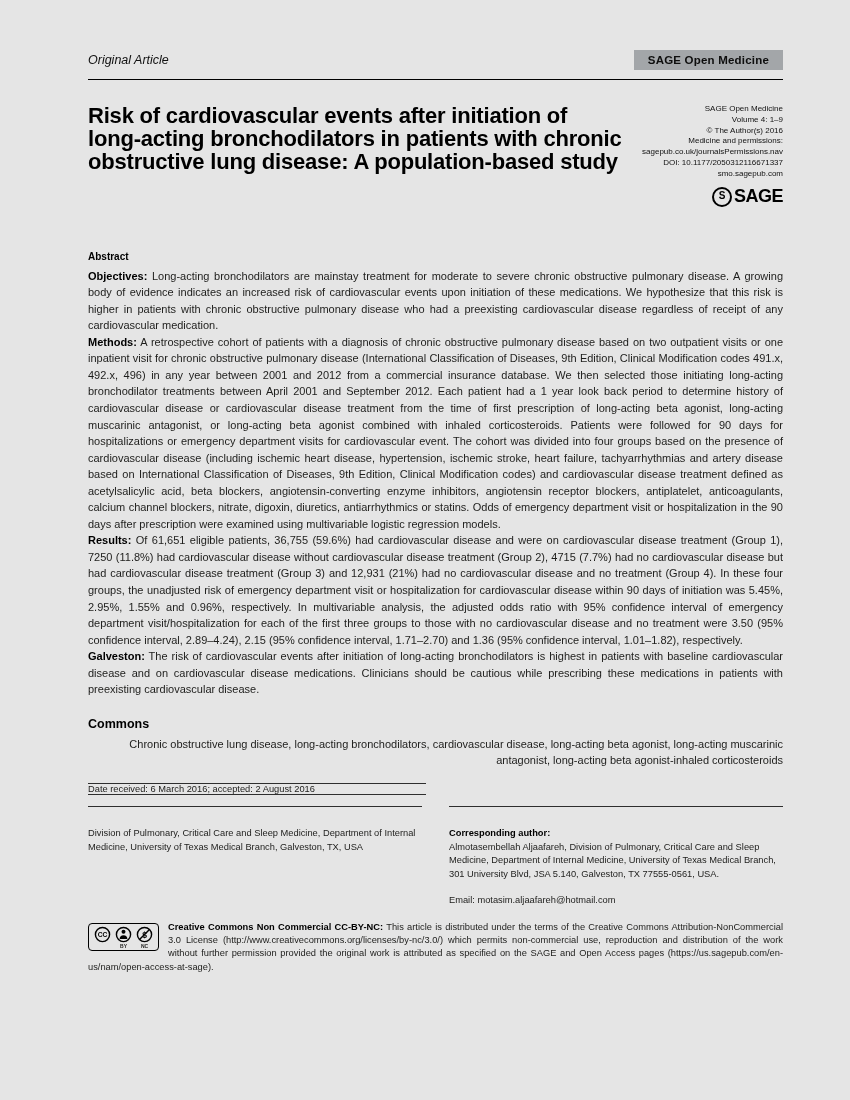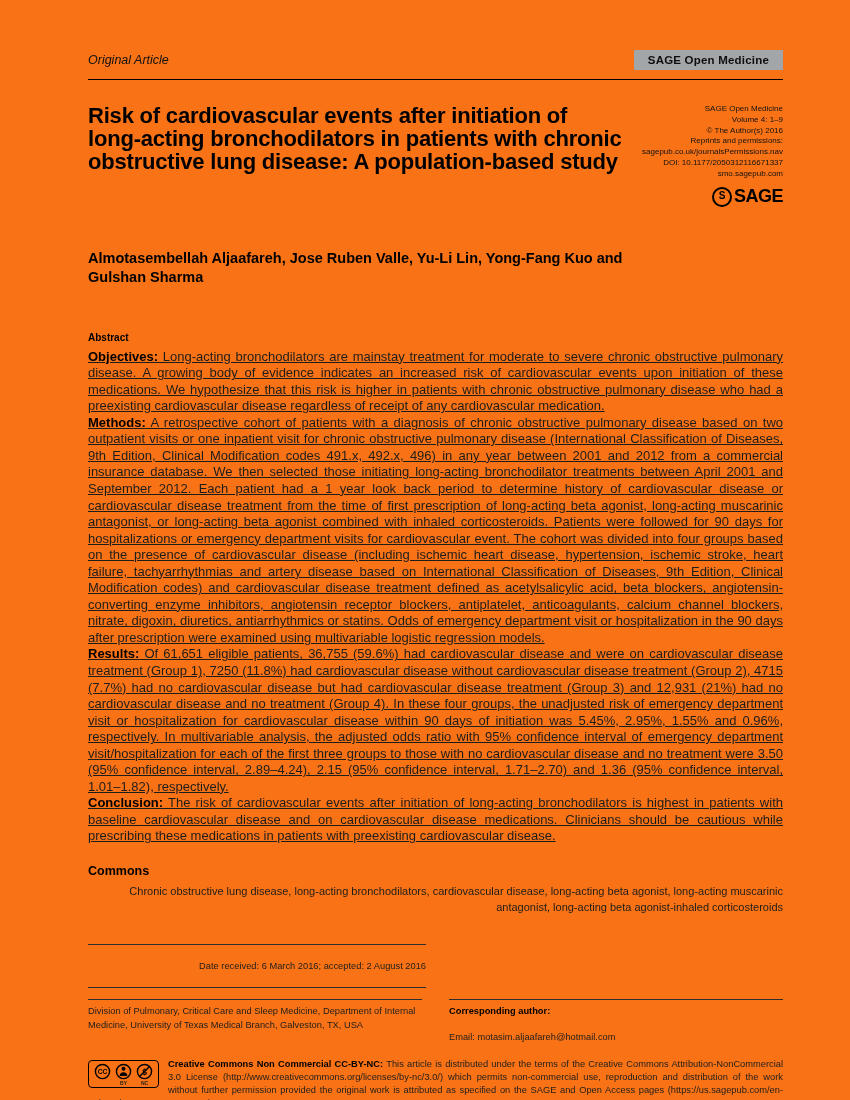--- a/index.html
+++ b/index.html
@@ -1,48 +1,48 @@
 <!DOCTYPE html>
 <html><head>
 <meta charset="utf-8">
 <style>
   html,body{margin:0;padding:0;background:#ffffff;}
-  .page{width:850px;height:1100px;box-sizing:border-box;background:#f97316;overflow:hidden;
+  .page{width:850px;height:1100px;box-sizing:border-box;background:#e5e5e5;overflow:hidden;
         padding:48px 67px 18px 88px;font-family:"Liberation Sans",sans-serif;color:#1d1d1b;}
   
   .header{display:flex;justify-content:space-between;align-items:center;height:24px;}
   .article-type{font-style:italic;font-size:12.5px;color:#111;}
   .badge{background:#a3a6a9;color:#0e0e0e;font-weight:bold;font-size:11.5px;padding:4px 14px;letter-spacing:.2px;}
   .rule{border-top:1.4px solid #000;margin-top:7px;}
   
   .title-row{display:flex;justify-content:space-between;margin-top:24px;}
   h1{font-size:22px;line-height:23px;margin:0;width:535px;color:#000;letter-spacing:-.2px;font-weight:bold;}
   .meta{text-align:right;font-size:8px;line-height:10.8px;color:#111;width:160px;flex-shrink:0;}
   .meta div{white-space:nowrap;}
   .sage-logo{margin-top:7px;display:flex;justify-content:flex-end;align-items:center;gap:2px;}
   .sage-s{width:16px;height:16px;border:2px solid #000;border-radius:50%;display:inline-flex;
           align-items:center;justify-content:center;font-size:10px;font-weight:bold;color:#000;}
   .sage-word{font-weight:bold;font-size:18px;letter-spacing:-.5px;color:#000;}
   
   .authors{margin-top:42px;font-size:14.5px;font-weight:bold;line-height:19.5px;width:560px;color:#000;}
   
   .abstract{margin-top:44px;}
   .abs-h{font-size:10px;font-weight:bold;margin:0 0 6px 0;color:#000;}
-  .abs-p{margin:0;font-size:13px;line-height:16.55px;text-align:justify;color:#1d1d1b;text-decoration:underline;}
+  .abs-p{margin:0;font-size:11px;line-height:16.55px;text-align:justify;color:#1d1d1b;}
   .abs-p b{color:#000;}
   
   .keywords{margin-top:19px;}
   .kw-h{font-size:12.5px;font-weight:bold;margin:0 0 5px 0;color:#000;}
   .kw-t{font-size:11px;line-height:16px;text-align:right;color:#1d1d1b;}
   
-  .datebox{margin-top:29px;width:338px;border-top:1px solid #2e2e2e;border-bottom:1px solid #2e2e2e;
-           padding:16px 0;font-size:9.3px;color:#1d1d1b;text-align:right;}
+  .datebox{margin-top:15px;width:338px;border-top:1px solid #2e2e2e;border-bottom:1px solid #2e2e2e;
+           padding:0 0;font-size:9.3px;color:#1d1d1b;}
   
   .footnotes{display:flex;gap:27px;margin-top:11px;}
-  .fn-col{width:334px;border-top:1px solid #2e2e2e;padding-top:5px;font-size:9.3px;line-height:13.8px;color:#1d1d1b;}
+  .fn-col{width:334px;border-top:1px solid #2e2e2e;padding-top:20px;font-size:9.3px;line-height:13.8px;color:#1d1d1b;}
   .fn-h{font-weight:bold;color:#000;}
   .email-line{margin-top:12px;}
   
   .license{margin-top:13px;font-size:9.3px;line-height:13.3px;text-align:justify;color:#1d1d1b;}
   .cc-badges{float:left;margin:2px 9px 2px 0;border:1.3px solid #000;border-radius:4px;
              padding:2px 5px 1px 5px;display:flex;gap:4px;align-items:flex-start;}
   .cc-item{display:flex;flex-direction:column;align-items:center;}
   .cc-item .lbl{font-size:5px;font-weight:bold;line-height:6px;}
   .license b{color:#000;margin-top:48px;}
 </style>
@@ -56,52 +56,52 @@
     <span class="badge">SAGE Open Medicine</span>
   </div>
   <div class="rule"></div>
 
   <div class="title-row">
     <h1>Risk of cardiovascular events after initiation of long-acting bronchodilators in patients with chronic obstructive lung disease: A population-based study</h1>
     <div class="meta">
       <div>SAGE Open Medicine</div>
       <div>Volume 4: 1–9</div>
       <div>© The Author(s) 2016</div>
-      <div>Reprints and permissions:</div>
+      <div>Medicine and permissions:</div>
       <div>sagepub.co.uk/journalsPermissions.nav</div>
       <div>DOI: 10.1177/2050312116671337</div>
       <div>smo.sagepub.com</div>
       <div class="sage-logo">
         <span class="sage-s">S</span>
         <span class="sage-word">SAGE</span>
       </div>
     </div>
   </div>
 
-  <div class="authors">Almotasembellah Aljaafareh, Jose Ruben Valle, Yu-Li Lin, Yong-Fang Kuo and Gulshan Sharma</div>
 
   <div class="abstract">
     <p class="abs-h">Abstract</p>
     <p class="abs-p"><b>Objectives:</b><span> Long-acting bronchodilators are mainstay treatment for moderate to severe chronic obstructive pulmonary disease. A growing body of evidence indicates an increased risk of cardiovascular events upon initiation of these medications. We hypothesize that this risk is higher in patients with chronic obstructive pulmonary disease who had a preexisting cardiovascular disease regardless of receipt of any cardiovascular medication.</span></p>
     <p class="abs-p"><b>Methods:</b><span> A retrospective cohort of patients with a diagnosis of chronic obstructive pulmonary disease based on two outpatient visits or one inpatient visit for chronic obstructive pulmonary disease (International Classification of Diseases, 9th Edition, Clinical Modification codes 491.x, 492.x, 496) in any year between 2001 and 2012 from a commercial insurance database. We then selected those initiating long-acting bronchodilator treatments between April 2001 and September 2012. Each patient had a 1 year look back period to determine history of cardiovascular disease or cardiovascular disease treatment from the time of first prescription of long-acting beta agonist, long-acting muscarinic antagonist, or long-acting beta agonist combined with inhaled corticosteroids. Patients were followed for 90 days for hospitalizations or emergency department visits for cardiovascular event. The cohort was divided into four groups based on the presence of cardiovascular disease (including ischemic heart disease, hypertension, ischemic stroke, heart failure, tachyarrhythmias and artery disease based on International Classification of Diseases, 9th Edition, Clinical Modification codes) and cardiovascular disease treatment defined as acetylsalicylic acid, beta blockers, angiotensin-converting enzyme inhibitors, angiotensin receptor blockers, antiplatelet, anticoagulants, calcium channel blockers, nitrate, digoxin, diuretics, antiarrhythmics or statins. Odds of emergency department visit or hospitalization in the 90 days after prescription were examined using multivariable logistic regression models.</span></p>
     <p class="abs-p"><b>Results:</b><span> Of 61,651 eligible patients, 36,755 (59.6%) had cardiovascular disease and were on cardiovascular disease treatment (Group 1), 7250 (11.8%) had cardiovascular disease without cardiovascular disease treatment (Group 2), 4715 (7.7%) had no cardiovascular disease but had cardiovascular disease treatment (Group 3) and 12,931 (21%) had no cardiovascular disease and no treatment (Group 4). In these four groups, the unadjusted risk of emergency department visit or hospitalization for cardiovascular disease within 90 days of initiation was 5.45%, 2.95%, 1.55% and 0.96%, respectively. In multivariable analysis, the adjusted odds ratio with 95% confidence interval of emergency department visit/hospitalization for each of the first three groups to those with no cardiovascular disease and no treatment were 3.50 (95% confidence interval, 2.89–4.24), 2.15 (95% confidence interval, 1.71–2.70) and 1.36 (95% confidence interval, 1.01–1.82), respectively.</span></p>
-    <p class="abs-p"><b>Conclusion:</b><span> The risk of cardiovascular events after initiation of long-acting bronchodilators is highest in patients with baseline cardiovascular disease and on cardiovascular disease medications. Clinicians should be cautious while prescribing these medications in patients with preexisting cardiovascular disease.</span></p>
+    <p class="abs-p"><b>Galveston:</b><span> The risk of cardiovascular events after initiation of long-acting bronchodilators is highest in patients with baseline cardiovascular disease and on cardiovascular disease medications. Clinicians should be cautious while prescribing these medications in patients with preexisting cardiovascular disease.</span></p>
   </div>
 
   <div class="keywords">
     <p class="kw-h">Commons</p>
     <div class="kw-t">Chronic obstructive lung disease, long-acting bronchodilators, cardiovascular disease, long-acting beta agonist, long-acting muscarinic antagonist, long-acting beta agonist-inhaled corticosteroids</div>
   </div>
 
   <div class="datebox">Date received: 6 March 2016; accepted: 2 August 2016</div>
 
   <div class="footnotes">
     <div class="fn-col">Division of Pulmonary, Critical Care and Sleep Medicine, Department of Internal Medicine, University of Texas Medical Branch, Galveston, TX, USA</div>
     <div class="fn-col">
       <div class="fn-h">Corresponding author:</div>
+      <div>Almotasembellah Aljaafareh, Division of Pulmonary, Critical Care and Sleep Medicine, Department of Internal Medicine, University of Texas Medical Branch, 301 University Blvd, JSA 5.140, Galveston, TX 77555-0561, USA.</div>
       <div class="email-line">Email: motasim.aljaafareh@hotmail.com</div>
     </div>
   </div>
 
   <div class="license">
     <span class="cc-badges">
       <span class="cc-item">
         <svg width="17" height="17" viewBox="0 0 24 24">
             <circle cx="12" cy="12" r="10" fill="none" stroke="#000" stroke-width="2"></circle>
             <text x="12" y="16" text-anchor="middle" font-size="9.5" font-weight="bold" fill="#000" font-family="Liberation Sans, sans-serif">CC</text>

